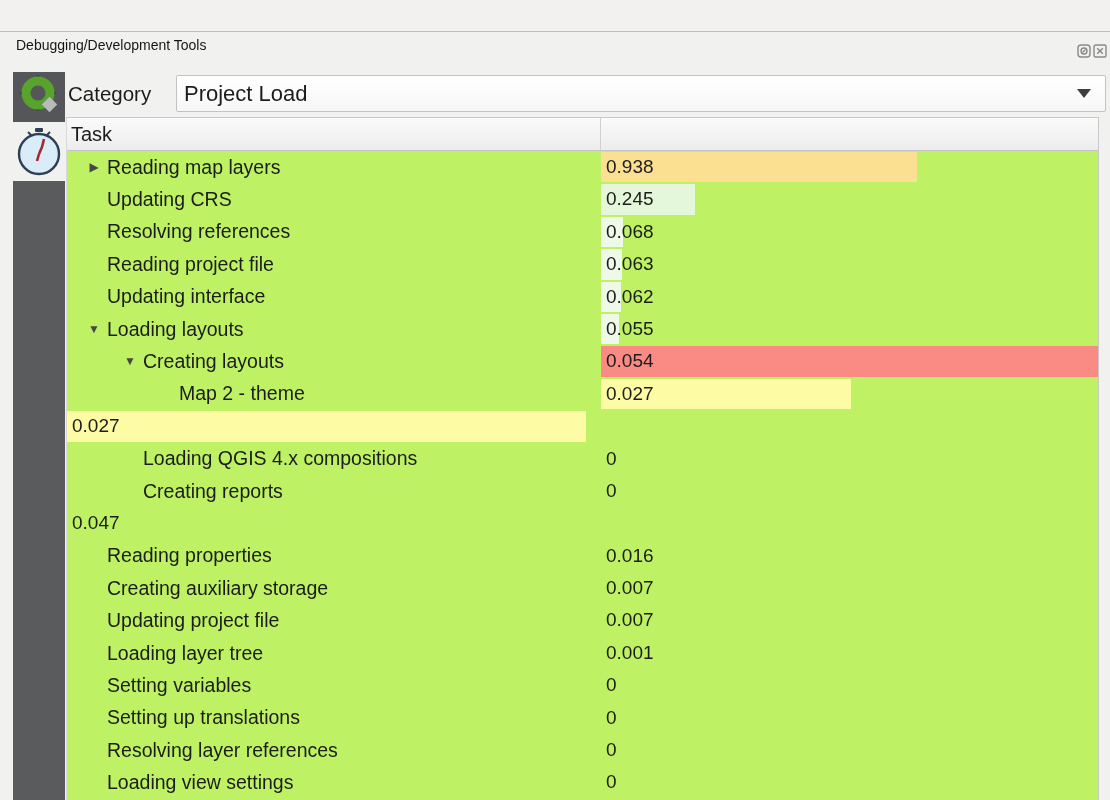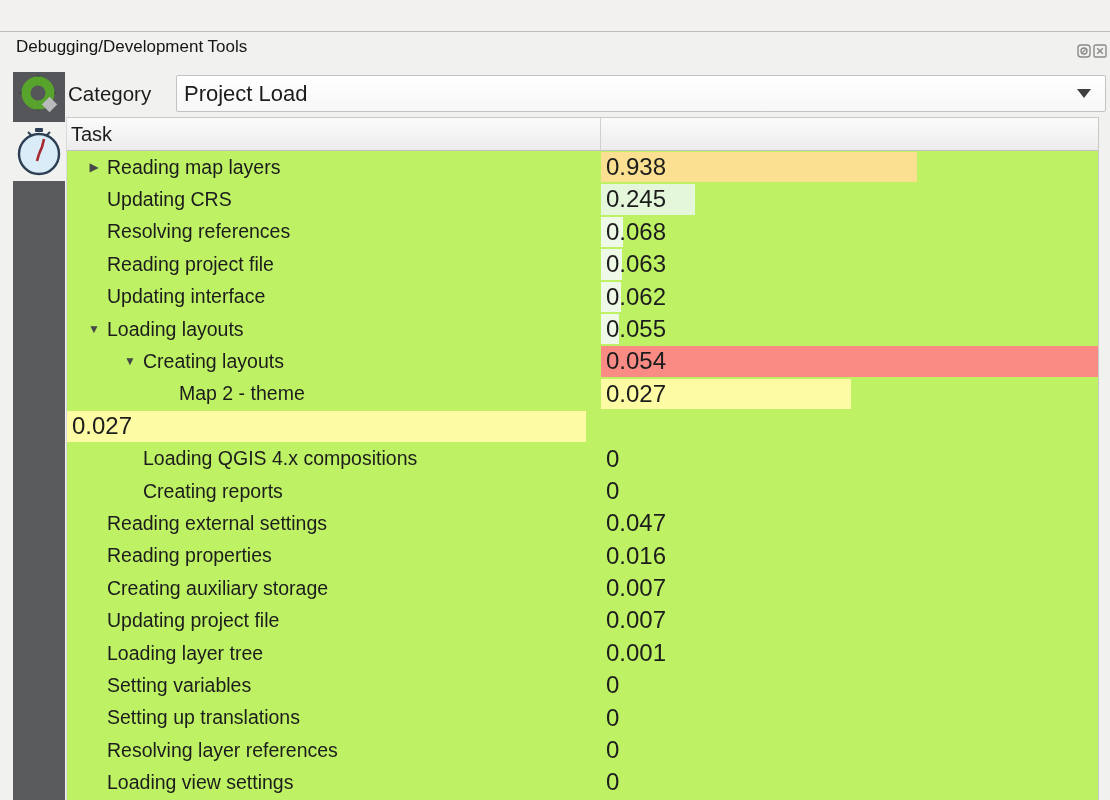--- a/index.html
+++ b/index.html
@@ -8,21 +8,21 @@
     font-family:"Liberation Sans", sans-serif;
     background:#f1f1ef;
     color:#1c1c1c;
     position:relative;
   }
   
   .top-strip { position:absolute; left:0; top:0; width:1110px; height:32px;
     background:#f2f1ef; border-bottom:1px solid #bdbdbd; }
 
   
-  .panel-title { position:absolute; left:16px; top:37px; font-size:17px; color:#161616; }
+  .panel-title { position:absolute; left:16px; top:37px; font-size:14px; color:#161616; }
   .win-btn { position:absolute; width:14px; height:14px; top:44px; cursor:default; }
   .win-btn svg { display:block; }
   .float-btn { left:1077px; }
   .close-btn { left:1093px; }
 
   
   .rail { position:absolute; left:13px; top:72px; width:52px; height:728px; background:#5a5b5d; }
   .tab { position:absolute; left:13px; width:52px; display:flex; align-items:center; justify-content:center; }
   .tab-qgis { top:72px; height:50px; background:#545659; }
   .tab-clock { top:122px; height:59px; background:#f1f1ef; }
@@ -50,21 +50,21 @@
 
   .tbody { position:relative; }
   .row { display:flex; height:32.4px; align-items:stretch; }
   .cell-task { width:534px; display:flex; align-items:center; overflow:hidden; }
   .indent { flex:none; }
   .expander { flex:none; width:26px; text-align:center; color:#474747; font-size:12px;
     line-height:32.4px; cursor:default; }
   .row-label { font-size:19.5px; white-space:nowrap; }
   .cell-time { flex:1; position:relative; }
   .time-bar { position:absolute; left:0; top:1px; bottom:1px; width:0; }
-  .row-value { position:relative; font-size:24px; line-height:32.4px; padding-left:5px; }
+  .row-value { position:relative; font-size:19px; line-height:32.4px; padding-left:5px; }
 
   .right-strip { position:absolute; left:1098px; top:117px; width:12px; height:683px;
     background:#f1f1f0; border-left:1px solid #c9c9c9; }
 </style>
 </head>
 <body>
 
 <div class="top-strip"></div>
 
 <div class="panel-title">Debugging/Development Tools</div>
@@ -231,25 +231,20 @@
       <span class="indent" style="width: 50px;"></span>
       <span class="expander"></span>
       <span class="row-label">Creating reports</span>
     </div>
     <div class="cell-time">
       <span class="time-bar"></span>
       <span class="row-value">0</span>
     </div>
   </div>
       <div class="row">
-    <div class="cell-task">
-      <span class="indent" style="width: 14px;"></span>
-      <span class="expander"></span>
-      <span class="row-label">Reading external settings</span>
-    </div>
     <div class="cell-time">
       <span class="time-bar"></span>
       <span class="row-value">0.047</span>
     </div>
   </div>
       <div class="row">
     <div class="cell-task">
       <span class="indent" style="width: 14px;"></span>
       <span class="expander"></span>
       <span class="row-label">Reading properties</span>

